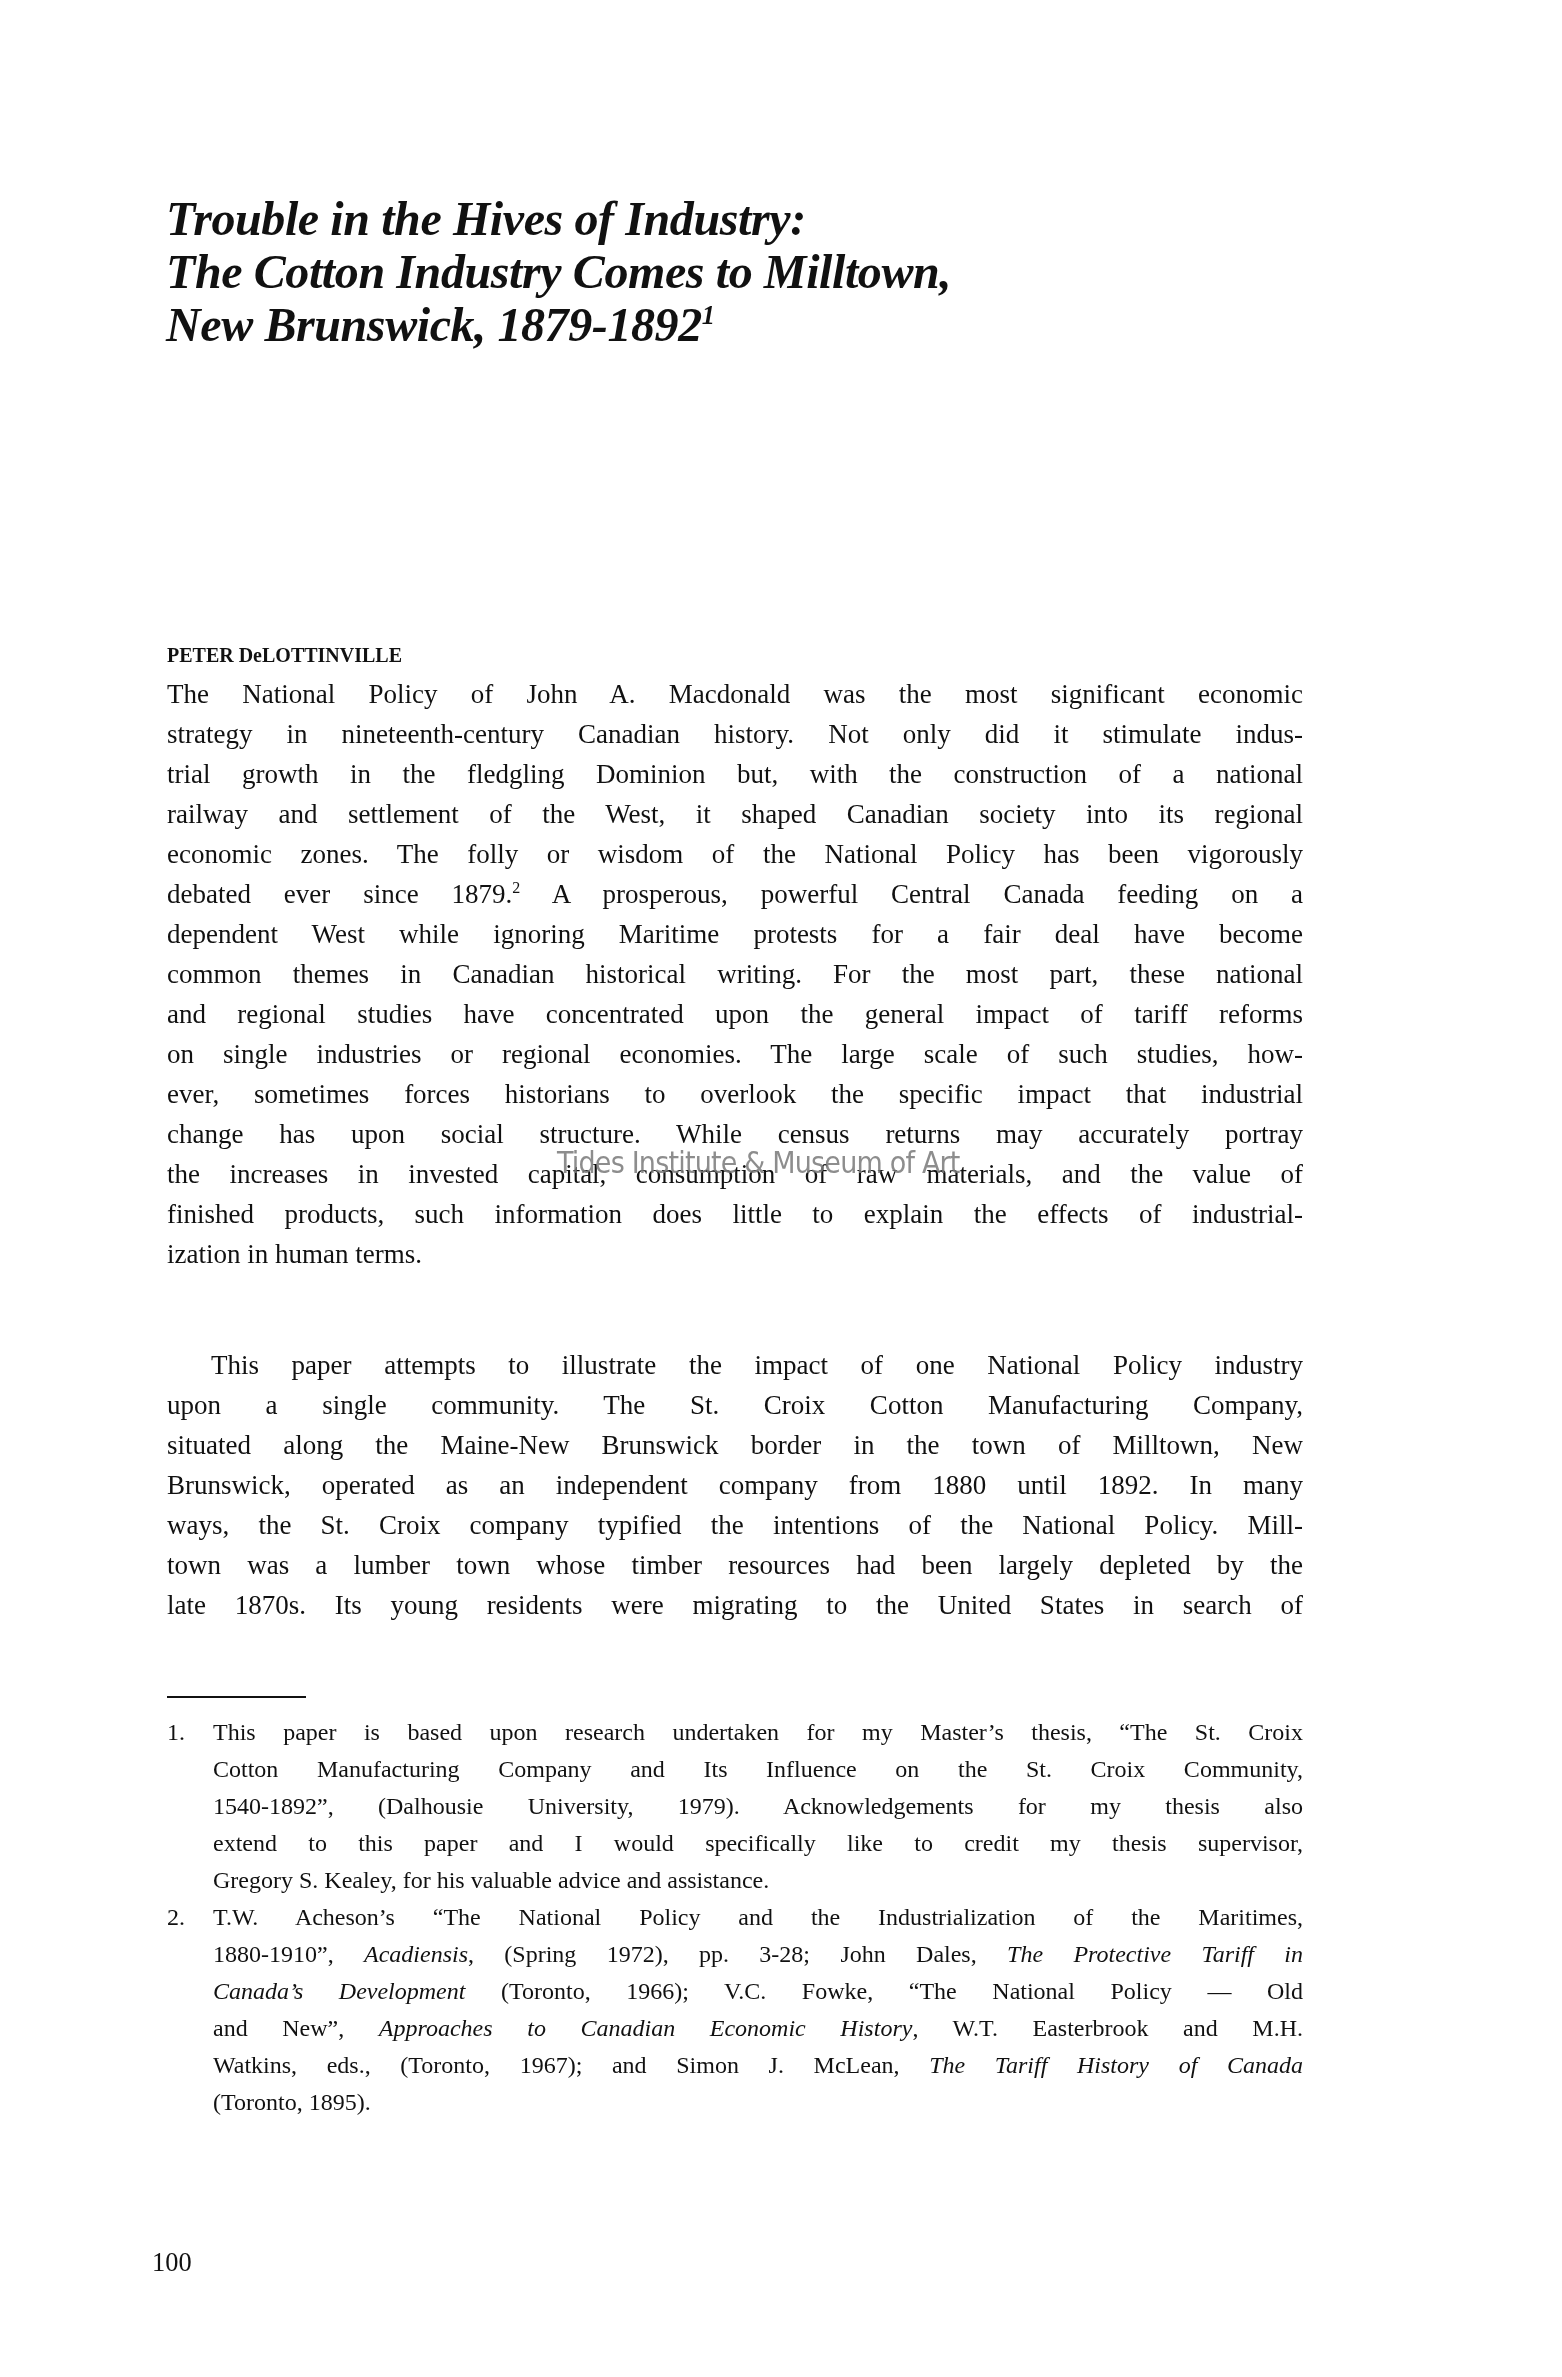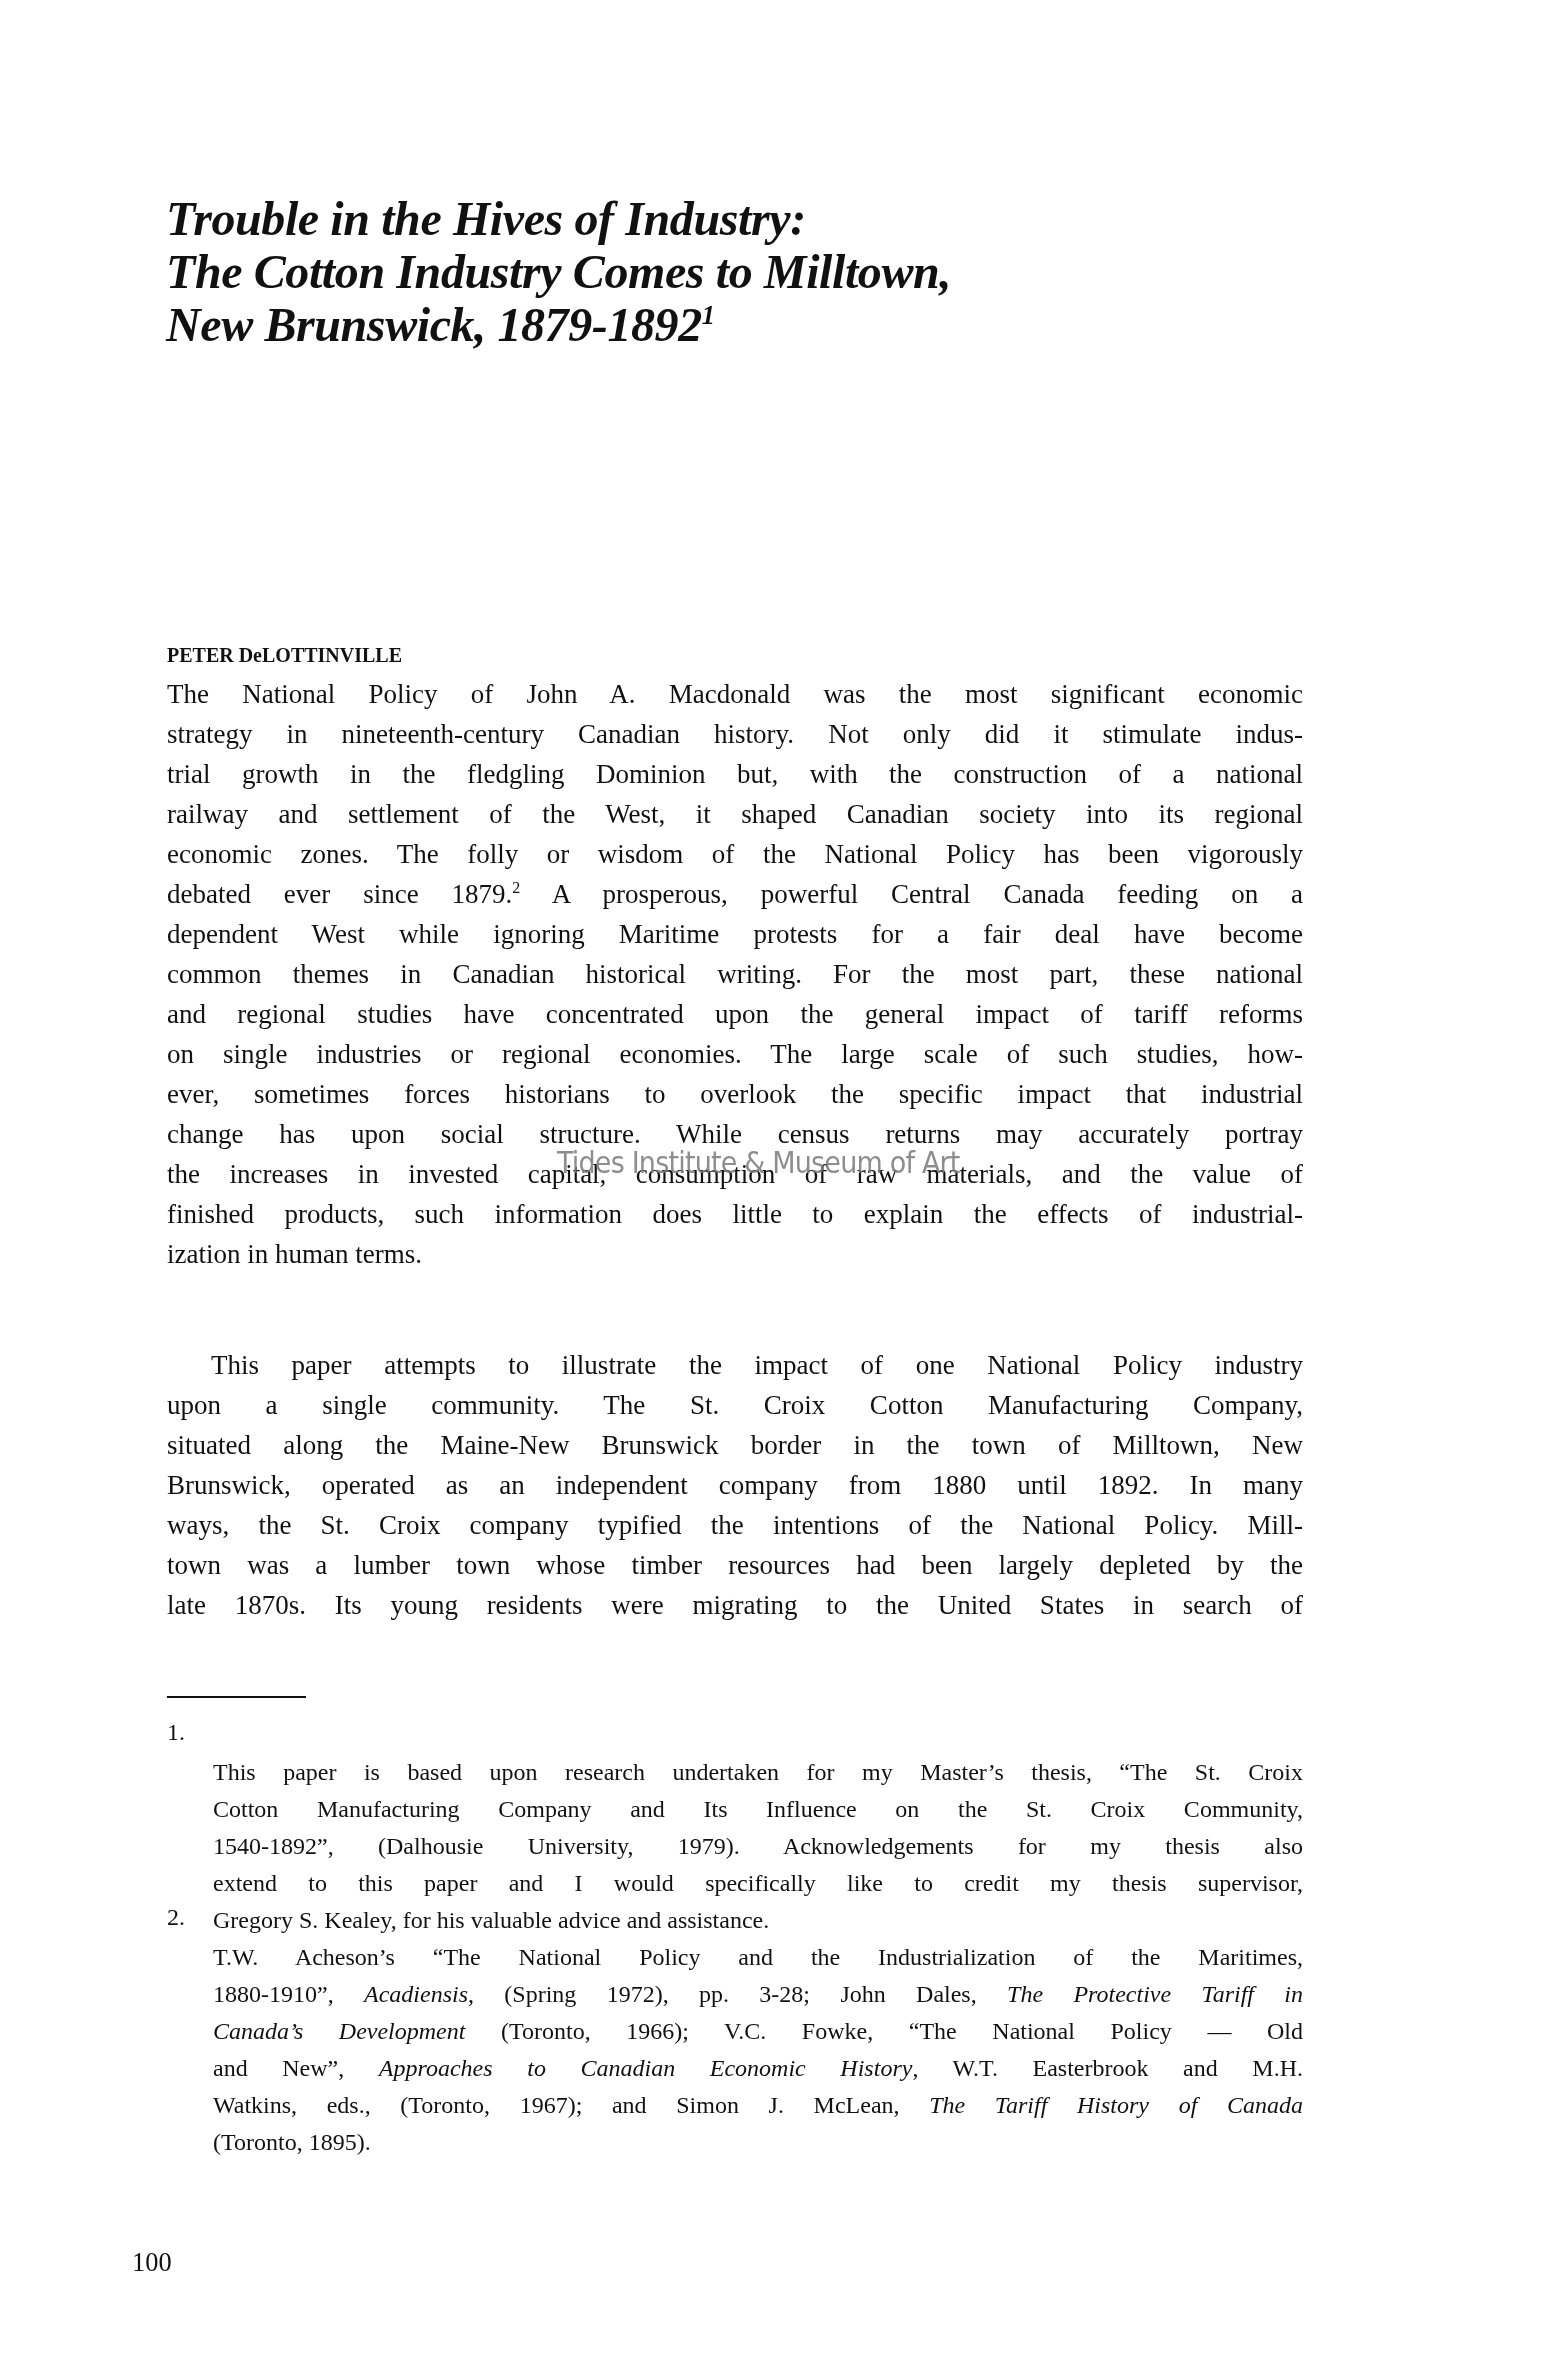--- a/index.html
+++ b/index.html
@@ -12,27 +12,27 @@
   .para .ln { display:block; text-align:justify; text-align-last:justify; white-space:nowrap; height:40px; }
   .para .ln.last { text-align-last:left; }
   #p1 { top:674px; }
   #p2 { top:1345px; }
   .indent { padding-left:44px; }
   sup.fn { font-size:16px; vertical-align:super; line-height:0; }
   #watermark { position:absolute; left:557px; top:1145px; font-family:"DejaVu Sans", sans-serif; font-size:30px; color:#7a7a7a; opacity:0.85; letter-spacing:-0.9px; transform:scaleX(0.9); transform-origin:left top; white-space:nowrap; }
   #rule { position:absolute; left:167px; top:1696px; width:139px; height:1.8px; background:#111; }
   .fnote { position:absolute; left:167px; width:1136px; font-family:"Liberation Serif", serif; font-size:24px; line-height:37px; }
   .fnote .num { position:absolute; left:0; top:0; }
-  .fnote .body { margin-left:46px;margin-top:40px; }
+  .fnote .body { margin-left:46px; }
   .fnote .ln { display:block; white-space:nowrap; text-align:justify; text-align-last:justify; height:37px; }
   .fnote .ln.last { text-align-last:left; }
   #fn1 { top:1714px; }
   #fn2 { top:1899px; }
   i { font-style:italic; }
-  #pagenum { position:absolute; left:132px; top:2247px; font-family:"Liberation Serif", serif; font-size:26.4px; }
+  #pagenum { position:absolute; left:152px; top:2247px; font-family:"Liberation Serif", serif; font-size:26.4px; }
 </style>
 </head>
 <body>
 
 <div id="title">
   <div>Trouble in the Hives of Industry:</div>
   <div>The Cotton Industry Comes to Milltown,</div>
   <div><span>New Brunswick, 1879-1892</span><sup>1</sup></div>
 </div>
 

